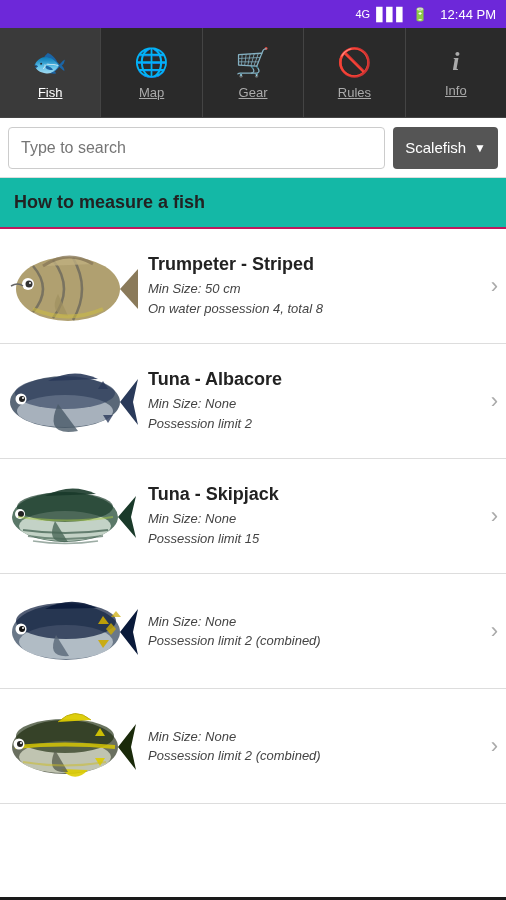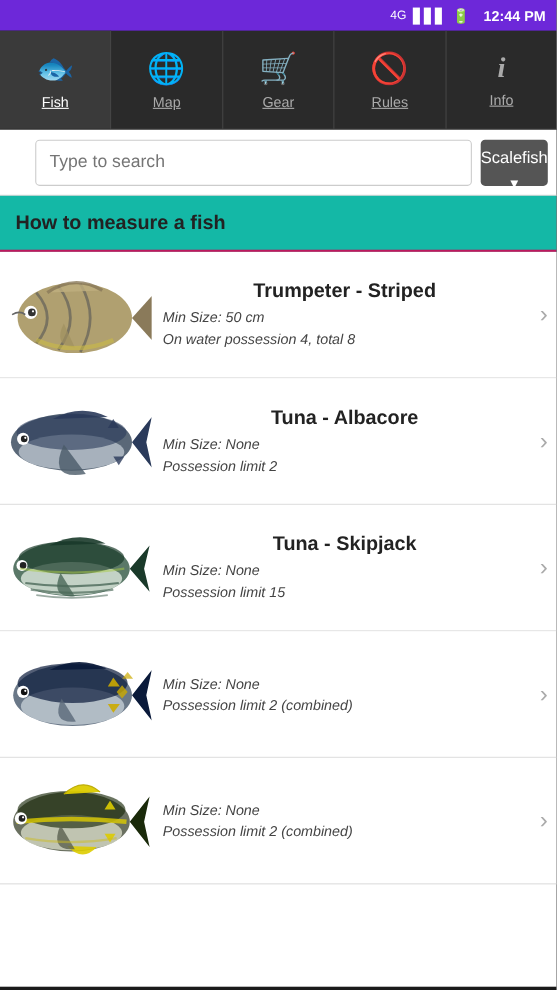--- a/index.html
+++ b/index.html
@@ -22,21 +22,21 @@
       padding: 0 10px;
       gap: 6px;
     }
     .status-bar .signal-text {
       color: white;
       font-size: 11px;
     }
     .time {
       color: white;
       font-size: 13px;
-      font-weight: bold;
+      font-weight: normal;
       margin-left: 6px;
     }
 
     
     .nav-tabs {
       background: #2a2a2a;
       display: flex;
       height: 90px;
       border-bottom: 1px solid #444;
     }
@@ -78,36 +78,34 @@
     .search-input {
       flex: 1;
       border: 1px solid #ccc;
       border-radius: 4px;
       padding: 8px 12px;
       font-size: 16px;
       color: #999;
       background: white;
       outline: none;
       height: 42px;
-      margin-left: 24px;
     }
     .dropdown-btn {
       background: #555;
       color: white;
       border: none;
       border-radius: 4px;
-      padding: 8px 0;
+      padding: 8px 12px;
       font-size: 15px;
       cursor: pointer;
       display: flex;
       align-items: center;
       gap: 8px;
       height: 42px;
       white-space: nowrap;
-      flex-direction: column;
     }
     .dropdown-arrow {
       font-size: 12px;
     }
 
     
     .measure-banner {
       background: #14b8a6;
       padding: 14px;
       font-size: 18px;
@@ -147,21 +145,20 @@
     }
     .fish-info {
       flex: 1;
       padding: 0 8px;
     }
     .fish-name {
       font-size: 18px;
       font-weight: bold;
       color: #222;
       margin-bottom: 4px;
-      text-align: center;
     }
     .fish-detail {
       font-size: 13px;
       color: #444;
       line-height: 1.5;
       font-style: italic;
     }
     .chevron-right {
       color: #aaa;
       font-size: 22px;

